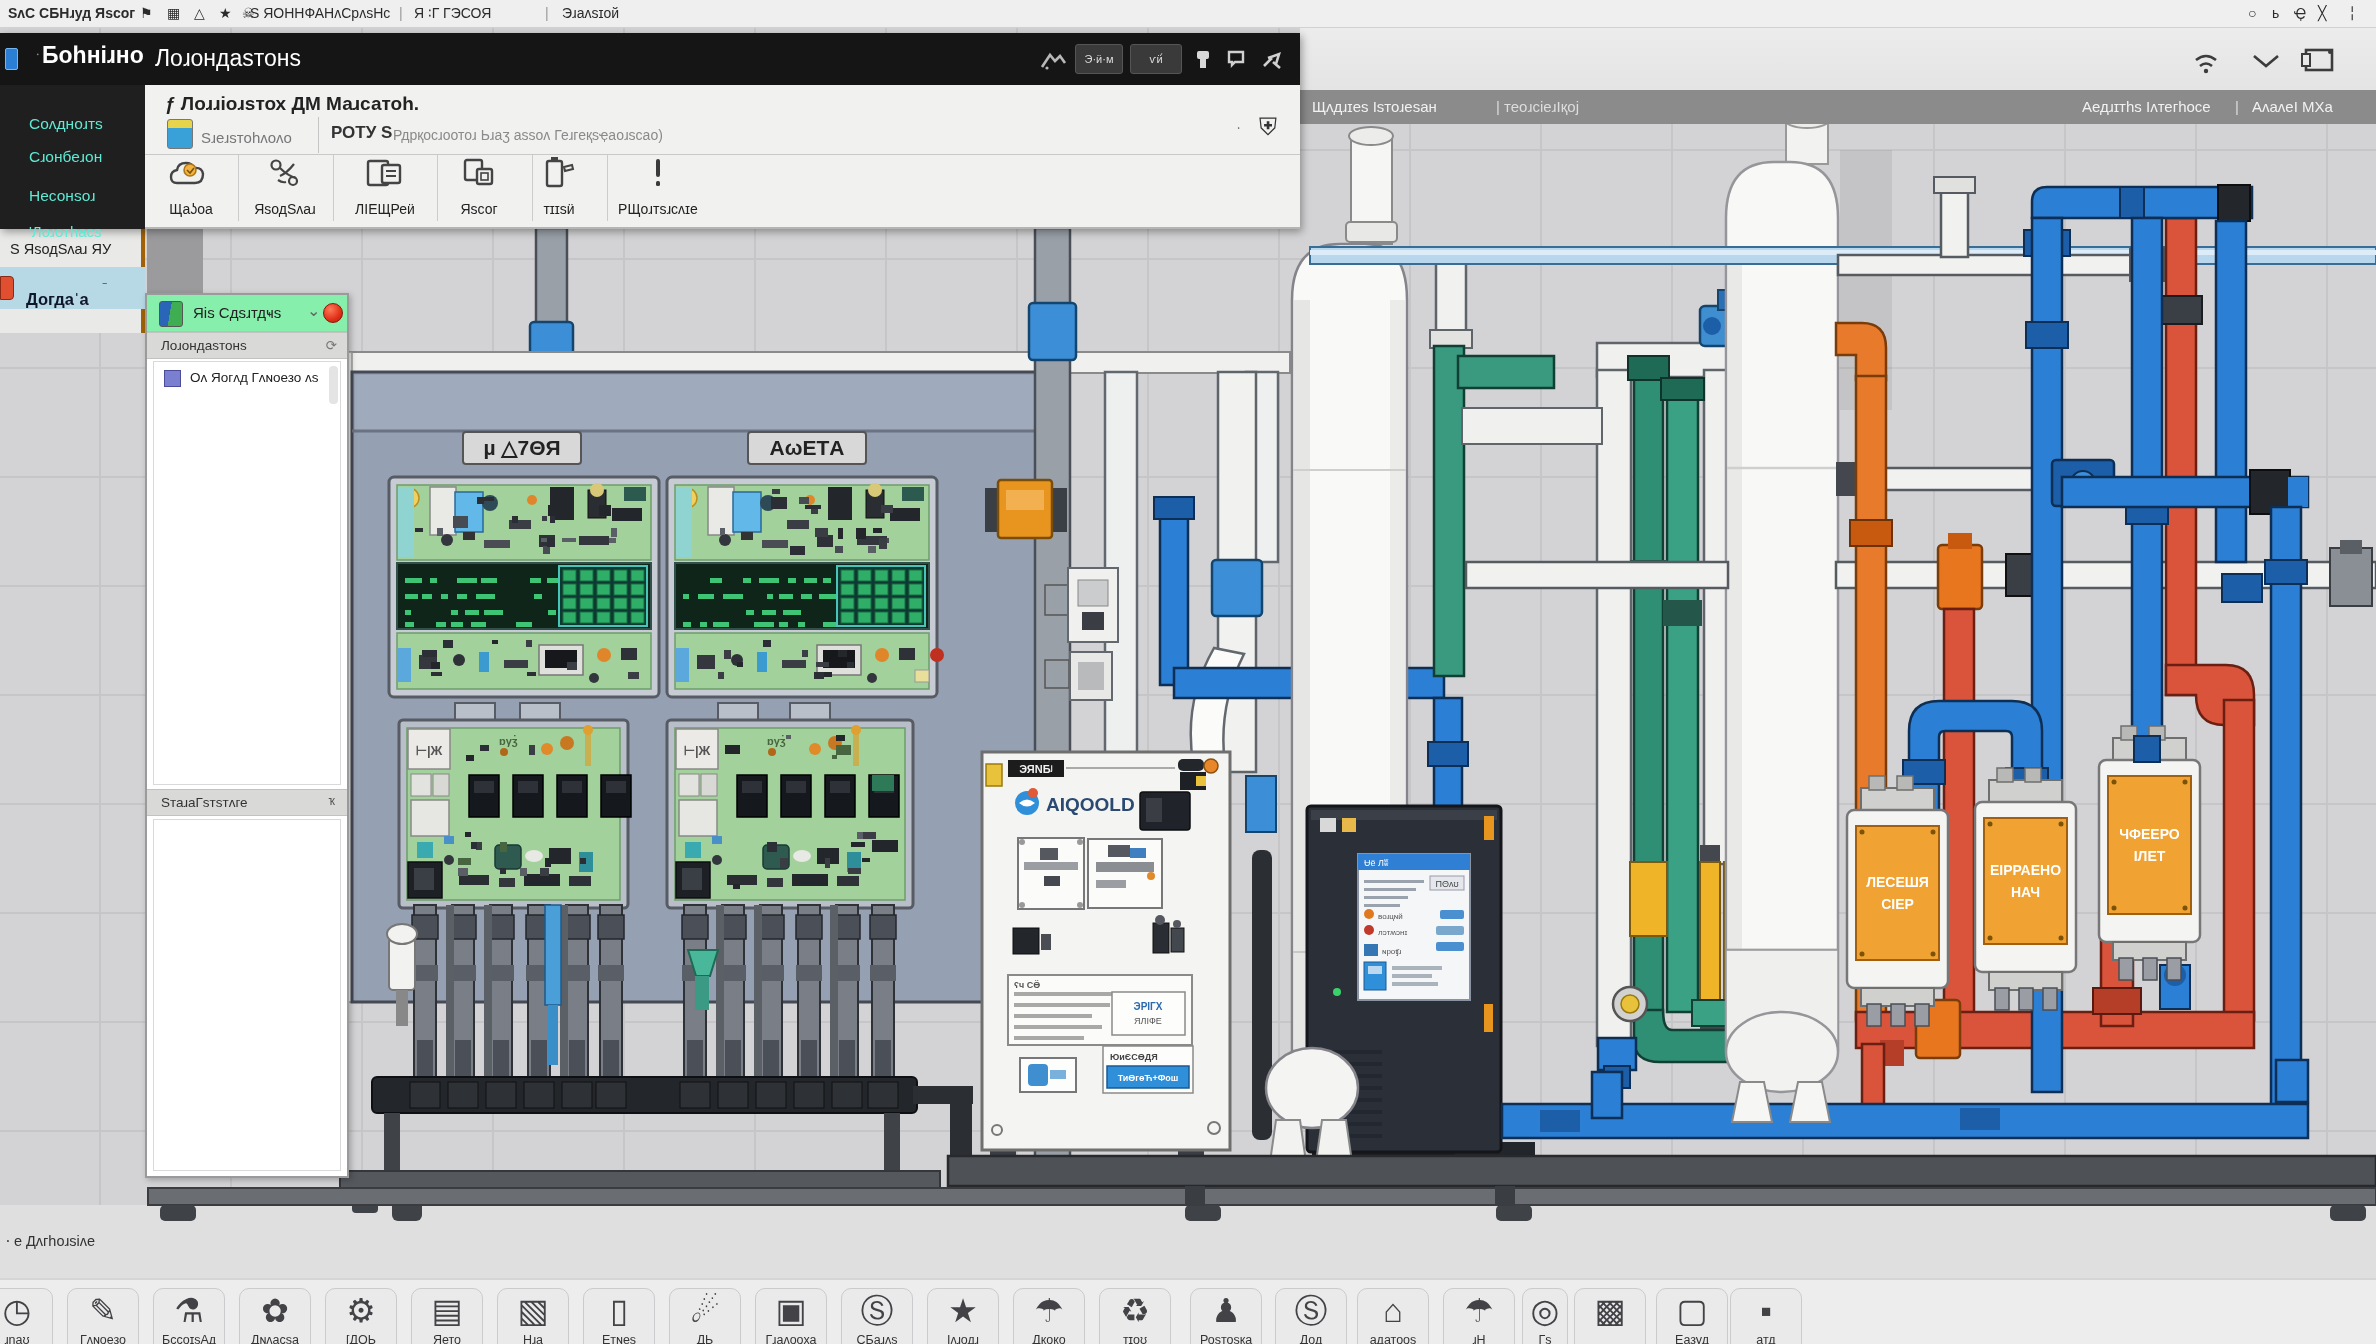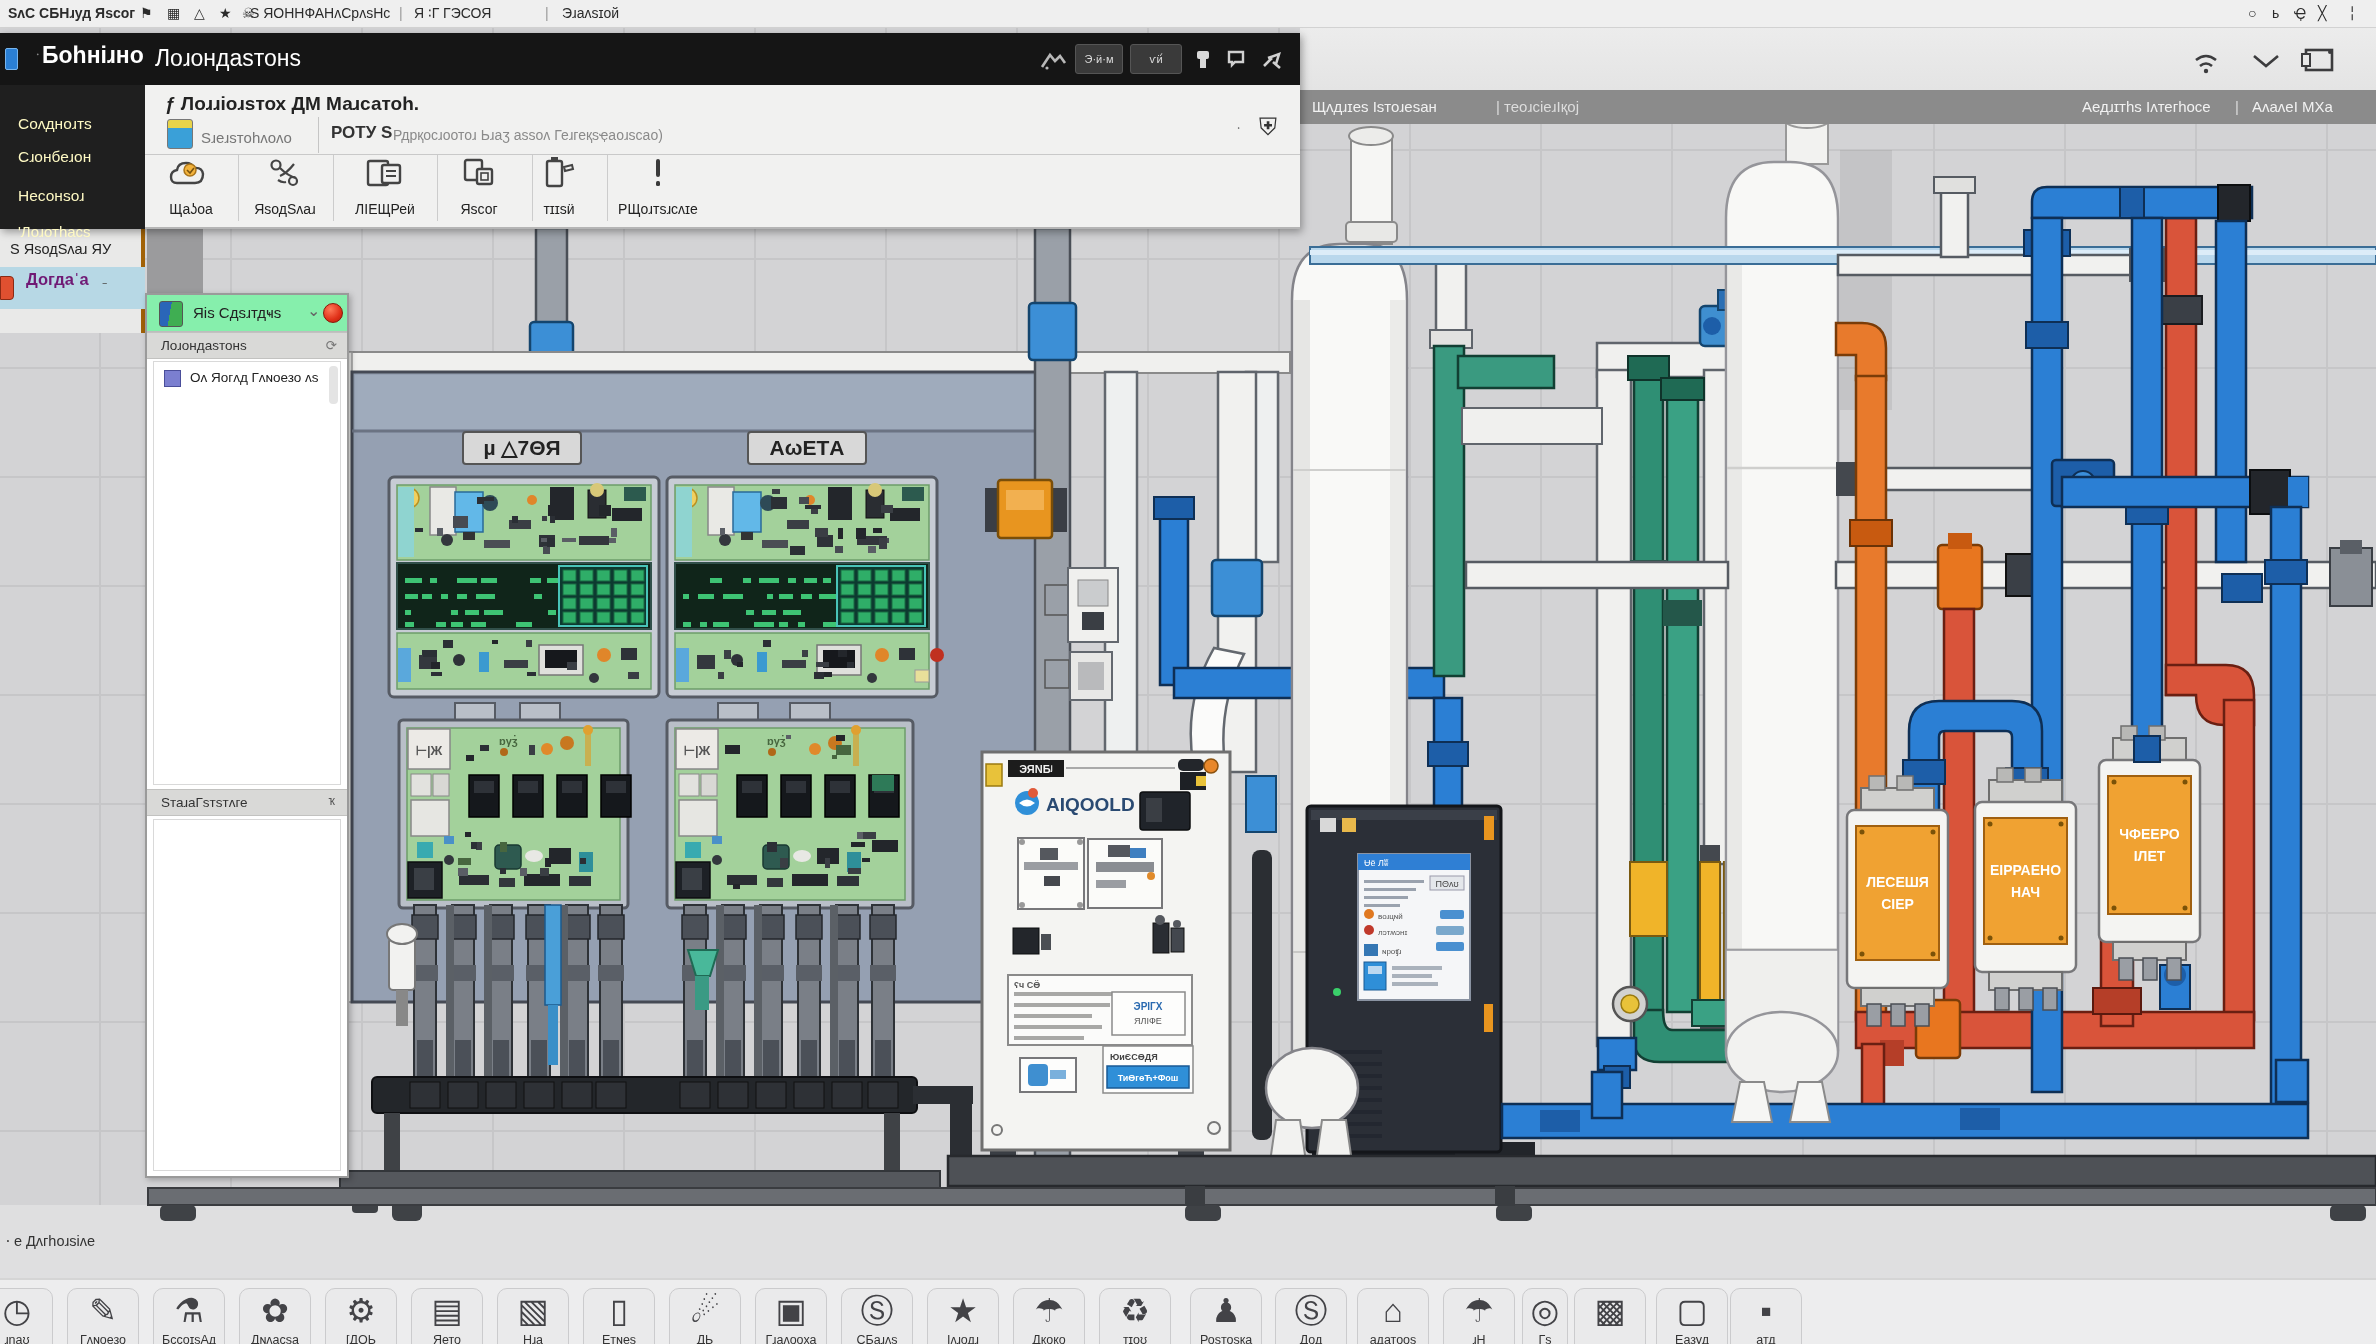--- a/index.html
+++ b/index.html
@@ -6,21 +6,21 @@
 .abs{position:absolute}
 #illu{left:0;top:0;z-index:1}
 
 #menubar{left:0;top:0;width:2376px;height:28px;background:#efefef;border-bottom:1px solid #d2d2d2;z-index:20;color:#2b2b2b;font-size:14px}
 #menubar span{position:absolute;top:5px;white-space:nowrap}
 
 #win{left:0;top:33px;width:1300px;height:196px;z-index:30;box-shadow:2px 3px 8px rgba(0,0,0,.35)}
 #titlebar{position:absolute;left:0;top:0;width:1300px;height:52px;background:#151515;color:#fff}
 #sidebar{position:absolute;left:0;top:52px;width:145px;height:144px;background:#1f1f1f;color:#e8e8e8}
 #winbody{position:absolute;left:145px;top:52px;width:1155px;height:144px;background:#f1f1f0;border-bottom:2px solid #b5b5b5}
-.sideitem{position:absolute;left:18px;font-size:15.5px;color:#fef9c3;white-space:nowrap}
+.sideitem{position:absolute;left:29px;font-size:15.5px;color:#5eead4;white-space:nowrap}
 .tbtn{position:absolute;top:11px;height:30px;background:#3a3a3a;border:1px solid #555;border-radius:3px;color:#ddd;font-size:11px;text-align:center;line-height:28px}
 .tool{position:absolute;top:70px;width:92px;text-align:center;color:#222}
 .tool .ic{font-size:31px;line-height:34px;color:#3a3a3a}
 .tool .lb{font-size:14px;margin-top:3px;white-space:nowrap}
 .tdiv{position:absolute;top:70px;height:66px;width:1px;background:#cccccc}
 
 #leftlist{left:0;top:229px;width:145px;height:104px;background:#e9e9e8;z-index:25;border-right:4px solid #a16207}
 #donnarow{position:absolute;left:0;top:38px;width:145px;height:42px;background:#b7d8e5}
 
 #fpanel{left:145px;top:293px;width:204px;height:885px;background:#fff;border:2px solid #9a9a9a;z-index:28;box-shadow:2px 2px 6px rgba(0,0,0,.25)}
@@ -867,21 +867,21 @@
         </div>
   <span style="position:absolute;left:1092px;top:33px;font-size:12px;color:#555">‧</span>
   <span style="position:absolute;left:1114px;top:28px;font-size:24px;color:#333">⛨</span>
  </div>
 </div>
 
 <div id="leftlist" class="abs">
  <div style="position:absolute;left:10px;top:12px;font-size:14.5px;color:#222">Ѕ ЯѕодЅʌаɹ ЯУ</div>
  <div id="donnarow">
   <div style="position:absolute;left:0px;top:9px;width:14px;height:24px;background:#e05030;border-radius:0 4px 4px 0;border:1.5px solid #8a2a14"></div>
-  <span style="position:absolute;left:26px;top:3px;font-size:16.5px;font-weight:bold;color:#701a75">Догдаˈа</span>
+  <span style="position:absolute;left:26px;top:23px;font-size:16.5px;font-weight:bold;color:#0f172a">Догдаˈа</span>
   <span style="position:absolute;left:102px;top:9px;color:#555">⁻</span>
  </div>
 </div>
 
 <div id="fpanel" class="abs">
  <div class="ptit">
   <div style="position:absolute;left:12px;top:6px;width:24px;height:26px;background:linear-gradient(100deg,#2a66b8 45%,#3fae52 45%);border-radius:3px;border:1px solid #555"></div>
   <span style="position:absolute;left:46px;top:9px;font-size:15px;color:#222">Яіѕ Сдѕɹтдҹѕ</span>
   <span style="position:absolute;left:160px;top:6px;color:#666">⌄</span>
   <div style="position:absolute;left:176px;top:8px;width:20px;height:20px;border-radius:50%;background:radial-gradient(circle at 35% 30%,#ff7a58,#e03018 60%,#b01c08);border:1px solid #8a1608"></div>

